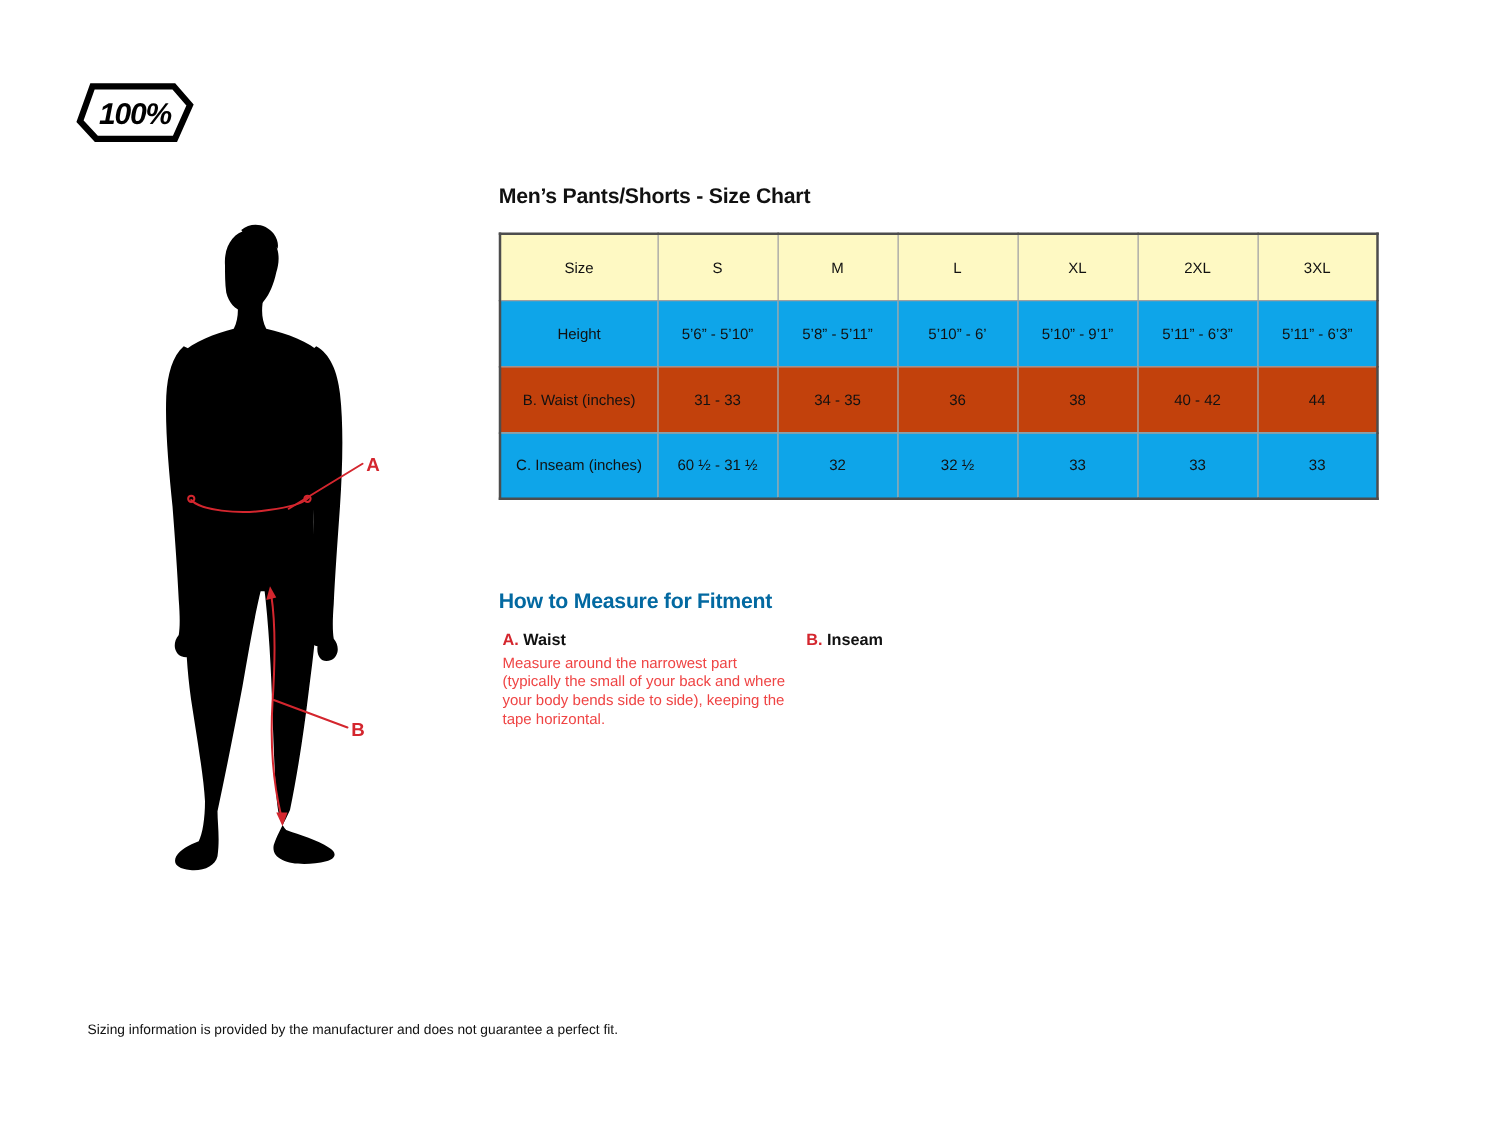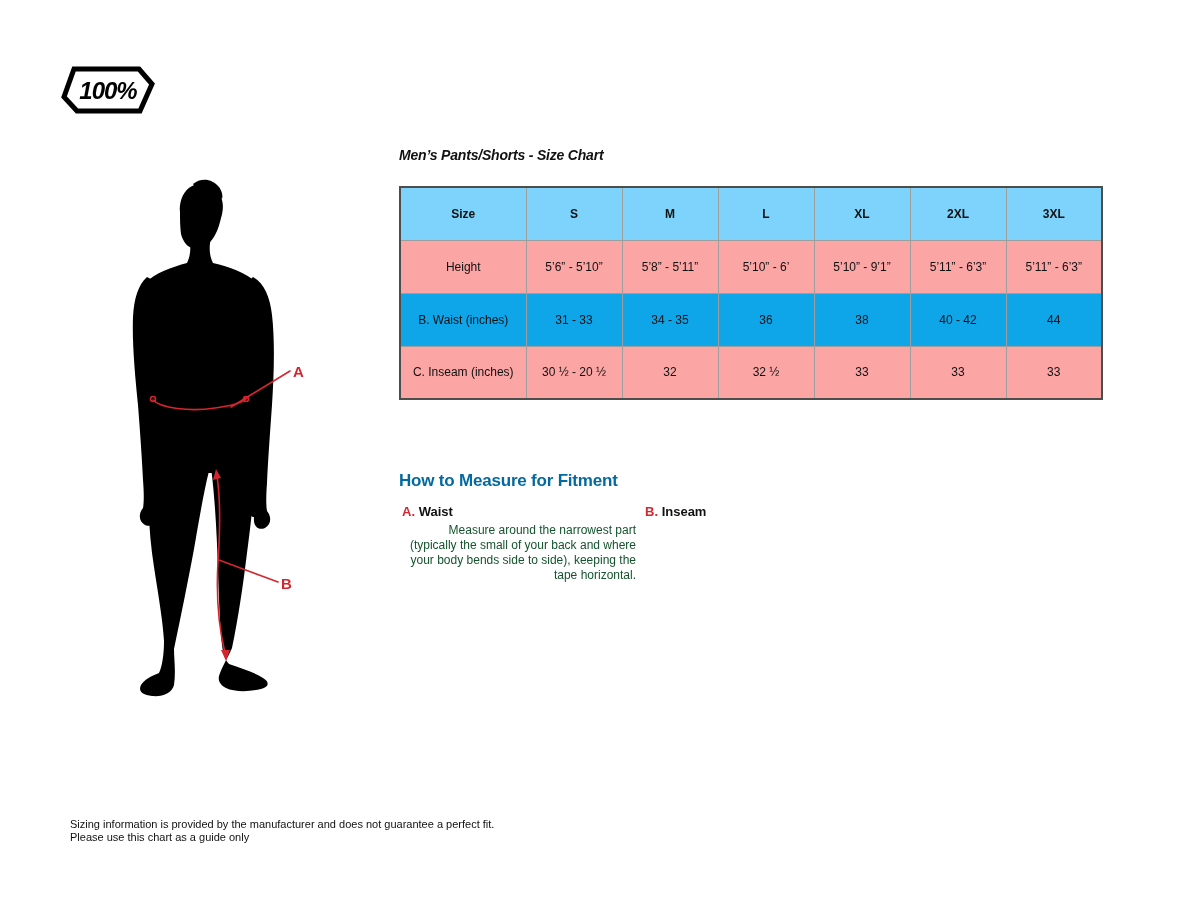--- a/index.html
+++ b/index.html
@@ -11,51 +11,51 @@
     color: #1a1a1a;
     overflow: hidden;
   }
 
   
   .logo { position: absolute; left: 60px; top: 66px; width: 96px; height: 48px; }
 
   
   .chart-title {
     position: absolute; left: 399px; top: 147px;
-    font-size: 14px; font-weight: bold; letter-spacing: -0.2px; color: #111; font-style: italic;
+    font-size: 17px; font-weight: bold; letter-spacing: -0.2px; color: #111;
   }
   .fit-title {
     position: absolute; left: 399px; top: 471px;
     font-size: 17px; font-weight: bold; letter-spacing: -0.2px; color: #0369a1;
   }
 
   
   .size-table {
     position: absolute; left: 399px; top: 186px;
     border-collapse: collapse; table-layout: fixed;
     border: 2px solid #4d4d4d;
   }
   .size-table td {
     border: 1px solid #9e9e9e;
     height: 53px; text-align: center; vertical-align: middle;
     font-size: 12px; color: #111; padding: 0 4px;
   }
   .size-table col.c-label { width: 126px; }
   .size-table col.c-val   { width: 96px; }
-  tr.r-head  td { background: #7dd3fc; font-weight: bold; }
-  tr.r-alt   td { background: #fca5a5; }
-  tr.r-white td { background: #0ea5e9; }
+  tr.r-head  td { background: #fef9c3; }
+  tr.r-alt   td { background: #0ea5e9; }
+  tr.r-white td { background: #c2410c; }
 
   
   .fit-item { position: absolute; top: 504px; }
   .fit-item.item-a { left: 402px; width: 234px; }
   .fit-item.item-b { left: 645px; width: 232px; }
   .fit-head { font-size: 13px; font-weight: bold; color: #111; }
   .fit-key  { color: #d4262e; }
-  .fit-desc { margin-top: 4px; font-size: 12px; line-height: 15px; color: #14532d; text-align: right; }
+  .fit-desc { margin-top: 4px; font-size: 12px; line-height: 15px; color: #ef4444; }
 
   
   .footer { position: absolute; left: 70px; top: 818px; font-size: 11px; line-height: 12.5px; color: #111; }
 
   
   .figure { position: absolute; left: 100px; top: 170px; width: 230px; height: 550px; }
   .figure .body-fill { fill: #000000; }
   .figure .red-line { fill: none; stroke: #d4262e; stroke-width: 1.6; stroke-linecap: round; }
   .figure .red-fill { fill: #d4262e; }
   .figure .red-letter {
@@ -139,21 +139,21 @@
       <td>B. Waist (inches)</td>
       <td>31 - 33</td>
       <td>34 - 35</td>
       <td>36</td>
       <td>38</td>
       <td>40 - 42</td>
       <td>44</td>
     </tr>
     <tr class="r-alt">
       <td>C. Inseam (inches)</td>
-      <td>30 ½ - 20 ½</td>
+      <td>60 ½ - 31 ½</td>
       <td>32</td>
       <td>32 ½</td>
       <td>33</td>
       <td>33</td>
       <td>33</td>
     </tr>
   </tbody>
 </table>
 
 <div class="fit-title">How to Measure for Fitment</div>
@@ -168,14 +168,13 @@
 
 <div class="fit-item item-b">
   <div class="fit-head">
     <span class="fit-key">B.</span>
     <span>Inseam</span>
   </div>
 </div>
 
 <div class="footer">
   <div>Sizing information is provided by the manufacturer and does not guarantee a perfect fit.</div>
-  <div>Please use this chart as a guide only</div>
 </div>
 
 </body></html>

